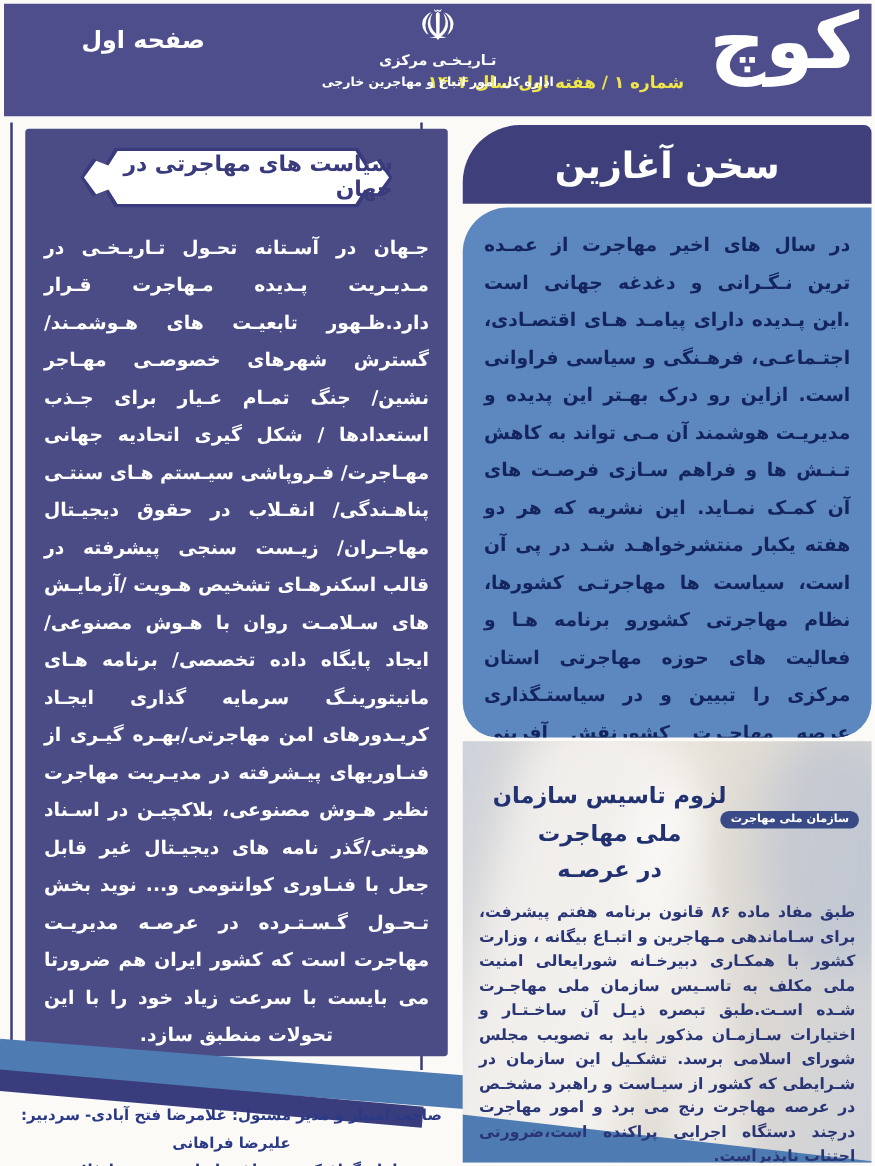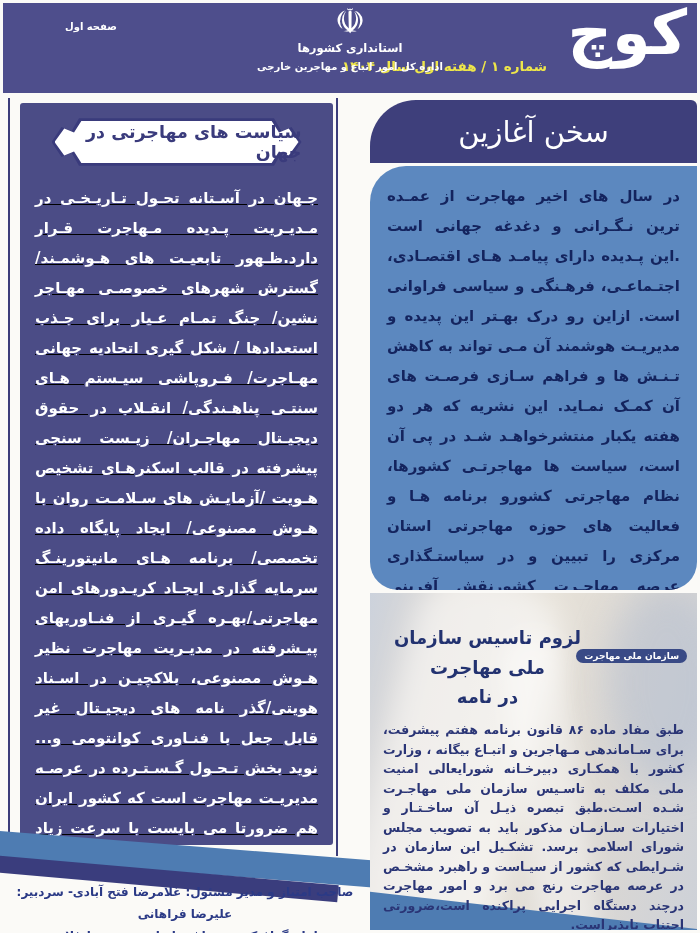--- a/index.html
+++ b/index.html
@@ -5,31 +5,31 @@
   html,body{margin:0;padding:0;background:#e9e8e4;}
   .page{
     position:relative;width:700px;height:933px;margin:0 auto;
     background:#fbfaf7;overflow:hidden;direction:rtl;
     font-family:"DejaVu Sans", sans-serif;
   }
   
   .header{position:absolute;top:3px;left:3px;right:3px;height:90px;background:#4e4e8c;}
   .masthead{position:absolute;right:10px;top:-10px;color:#ffffff;font-size:62px;font-weight:bold;line-height:1.3;}
   .issue-line{position:absolute;right:150px;top:55px;color:#eee64a;font-size:13.5px;font-weight:bold;margin-left:28px;}
-  .page-label{position:absolute;left:62px;top:18px;color:#ffffff;font-size:10px;font-weight:bold;text-align:right;}
+  .page-label{position:absolute;left:62px;top:18px;color:#ffffff;font-size:19px;font-weight:bold;text-align:right;}
   .emblem{position:absolute;left:50%;top:0px;transform:translateX(-50%);color:#ffffff;font-size:34px;line-height:1.1;}
   .org1{position:absolute;left:50%;top:38px;transform:translateX(-50%);color:#ffffff;font-size:11.5px;font-weight:bold;white-space:nowrap;}
   .org2{position:absolute;left:50%;top:58px;transform:translateX(-50%);color:#ffffff;font-size:10px;font-weight:bold;white-space:nowrap;}
   
   .rule{position:absolute;width:2px;background:#3c3d7a;top:98px;height:758px;}
   .rule.r1{left:8px;}
   .rule.r2{left:336px;}
   .policy-block{
-    position:absolute;left:20px;top:103px;width:313px;height:742px;
-    background:#4b4c86;border-radius:3px;overflow:hidden;text-decoration:underline;
+    position:absolute;left:20px;top:103px;width:338px;height:742px;
+    background:#4b4c86;border-radius:3px;overflow:hidden;
   }
   .cartouche{position:relative;width:250px;height:54px;margin:12px auto 0;}
   .cartouche .shape{
     position:absolute;inset:0;background:#3a3b7c;
     clip-path:polygon(0% 50%,4% 22%,8% 30%,11% 6%,89% 6%,92% 30%,96% 22%,100% 50%,96% 78%,92% 70%,89% 94%,11% 94%,8% 70%,4% 78%);
   }
   .cartouche .shape-inner{
     position:absolute;inset:3px;background:#ffffff;
     clip-path:polygon(0% 50%,4% 22%,8% 30%,11% 6%,89% 6%,92% 30%,96% 22%,100% 50%,96% 78%,92% 70%,89% 94%,11% 94%,8% 70%,4% 78%);
   }
@@ -45,21 +45,21 @@
   .band-steel-left{position:absolute;left:0;top:831px;width:382px;height:27px;background:#4e7cb2;transform:rotate(4.5deg);transform-origin:left top;}
   .band-navy-left{position:absolute;left:-8px;top:855px;width:348px;height:17px;background:#3a3d7d;transform:rotate(5deg);transform-origin:left top;}
   .credits{
     position:absolute;left:6px;top:881px;width:358px;text-align:center;
     color:#2b3a86;font-weight:bold;font-size:12px;line-height:1.85;z-index:3;
   }
   
   .opening-header{
     position:absolute;left:370px;right:3px;top:100px;height:63px;background:#3e3f7b;
     border-radius:46px 6px 0 0;display:flex;align-items:center;justify-content:center;
-    color:#ffffff;font-size:29px;font-weight:normal;
+    color:#ffffff;font-size:29px;font-weight:bold;
   }
   .opening-body{
     position:absolute;left:370px;right:3px;top:166px;height:424px;background:#5c88bf;
     border-radius:36px 0 28px 28px;box-sizing:border-box;padding:15px 17px 0;
     color:#14245e;font-size:15px;font-weight:bold;line-height:30px;
     text-align:justify;text-align-last:center;overflow:hidden;
   }
   .photo-section{
     position:absolute;left:370px;right:3px;top:593px;bottom:3px;overflow:hidden;
     background:linear-gradient(105deg,#ccd2dc 0%,#dedبد6 20%,#e6e1d8 45%,#dcd8d3 70%,#cdd1d8 100%);
@@ -84,21 +84,21 @@
 </head>
 <body>
 
 <div class="page">
 
   <div class="header">
     <div class="masthead">کوچ</div>
     <div class="issue-line">شماره ۱ / هفته اول سال ۱۴۰۴</div>
     <div class="page-label">صفحه اول</div>
     <div class="emblem">☫</div>
-    <div class="org1">استانداری کشورها</div>
+    <div class="org1">تـاریـخـی مرکزی</div>
     <div class="org2">اداره کل امور اتباع و مهاجرین خارجی</div>
   </div>
 
   <div class="rule r1"></div>
   <div class="rule r2"></div>
 
   <div class="policy-block">
     <div class="cartouche">
       <div class="shape"></div>
       <div class="shape-inner"></div>
@@ -147,21 +147,21 @@
               <rect x="29.8" y="61" width="6.4" height="12" rx="2"></rect>
             <circle cx="66" cy="57" r="3.2"></circle>
               <rect x="62.8" y="61" width="6.4" height="12" rx="2"></rect>
           </g>
           <text x="50" y="84" font-size="4" fill="#2c3a74" text-anchor="middle" font-family="DejaVu Sans, sans-serif">NATIONAL ORGANIZATION FOR MIGRATION</text>
         </svg>
         <div class="logo-ribbon">سازمان ملی مهاجرت</div>
       </div>
       <div class="org-title">
         <div>لزوم تاسیس سازمان ملی مهاجرت</div>
-        <div>در نامه</div>
+        <div>در عرصـه</div>
       </div>
     </div>
 
     <div class="org-body">طبق مفاد ماده ۸۶ قانون برنامه هفتم پیشرفت، برای سـاماندهی مـهاجرین و اتبـاع بیگانه ، وزارت کشور با همکـاری دبیرخـانه شورایعالی امنیت ملی مکلف به تاسـیس سازمان ملی مهاجـرت شـده اسـت.طبق تبصره ذیـل آن ساخـتـار و اختیارات سـازمـان مذکور باید به تصویب مجلس شورای اسلامی برسد. تشکـیل این سازمان در شـرایطی که کشور از سیـاست و راهبرد مشخـص در عرصه مهاجرت رنج می برد و امور مهاجرت درچند دستگاه اجرایی پراکنده است،ضرورتی اجتناب ناپذیراست.</div>
 
     <div class="band-steel-right"></div>
   </div>
 
 </div>
 

